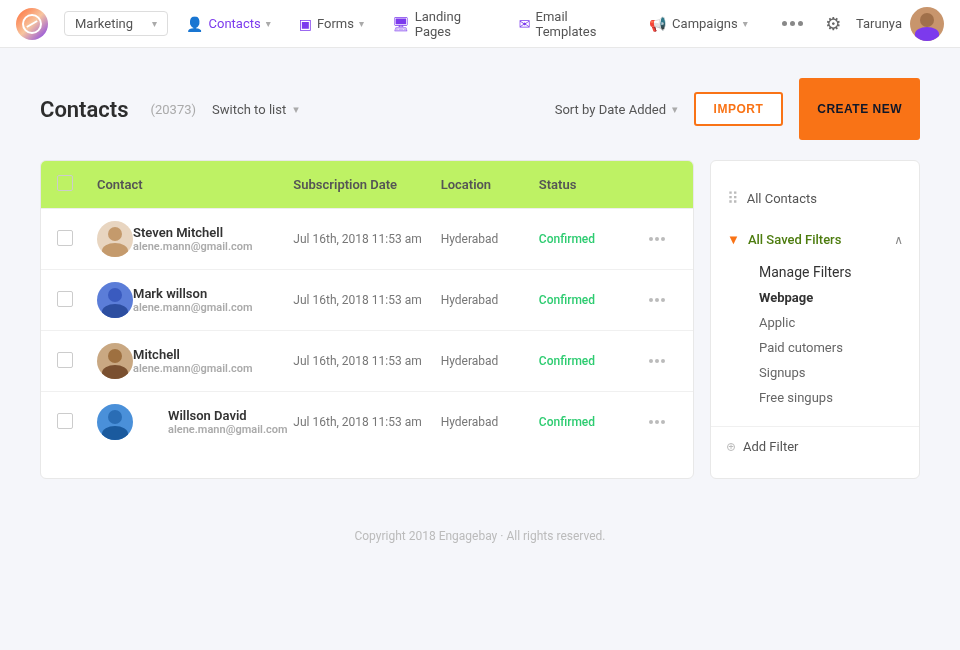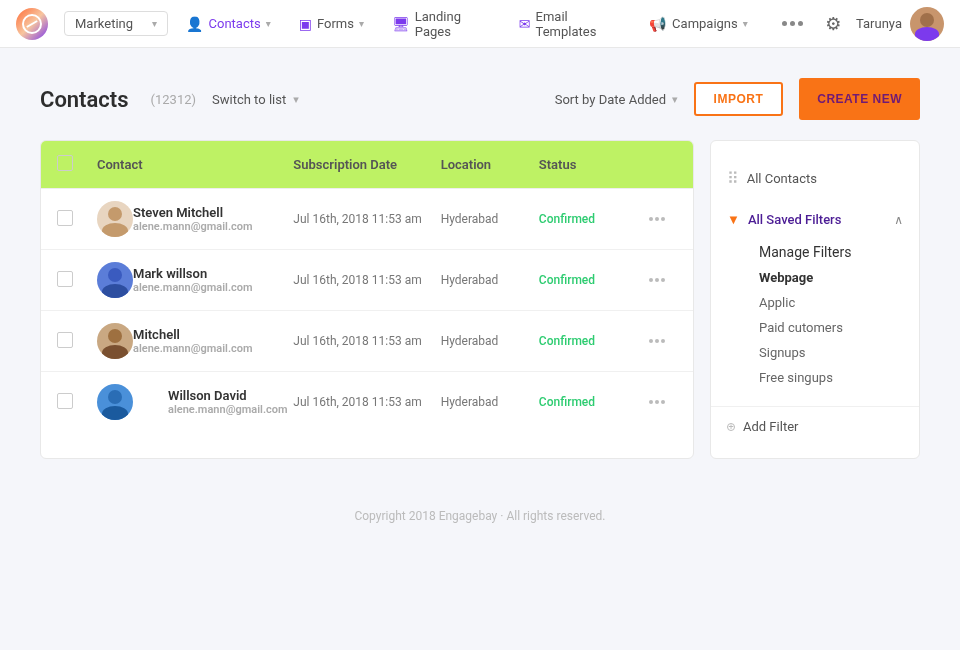--- a/index.html
+++ b/index.html
@@ -127,24 +127,24 @@
       background: #fff;
       color: #f97316;
       font-size: 12px;
       font-weight: 700;
       letter-spacing: 0.5px;
       cursor: pointer;
       border-radius: 3px;
       text-transform: uppercase;
     }
     .btn-create {
-      padding: 14px 18px;
+      padding: 24px 18px;
       border: none;
       background: #f97316;
-      color: #701a75;
+      color: #0f172a;
       font-size: 12px;
       font-weight: 700;
       letter-spacing: 0.5px;
       cursor: pointer;
       border-radius: 3px;
       text-transform: uppercase;
     }
 
     
     .content-area {
@@ -256,21 +256,21 @@
     }
     .sidebar-all-contacts .grip-icon { color: #bbb; font-size: 16px; }
 
     .sidebar-filter-header {
       display: flex; align-items: center; justify-content: space-between;
       padding: 8px 16px;
       cursor: pointer;
     }
     .sidebar-filter-left { display: flex; align-items: center; gap: 8px; }
     .filter-funnel { color: #f97316; font-size: 13px; }
-    .filter-label { font-size: 13px; color: #4c1d95; font-weight: 500; }
+    .filter-label { font-size: 13px; color: #4d7c0f; font-weight: 500; }
     .filter-chevron { color: #888; font-size: 12px; }
 
     .sidebar-sub-items { padding: 4px 0 8px 32px; }
     .sidebar-sub-item {
       padding: 5px 16px;
       font-size: 13px;
       color: #666;
       cursor: pointer;
     }
     .sidebar-sub-item.active { font-weight: 700; color: #333; }
@@ -361,21 +361,21 @@
   <div class="nav-user">
     <span class="nav-user-name">Tarunya</span>
     <div class="avatar-face"></div>
   </div>
 </nav>
 
 <div class="main-content">
 
   <div class="page-header">
     <span class="page-title">Contacts</span>
-    <span class="page-count">(12312)</span>
+    <span class="page-count">(20373)</span>
     <div class="switch-to-list">
       <span>Switch to list</span>
       <span class="chevron">▾</span>
     </div>
     <div class="header-spacer"></div>
     <div class="sort-dropdown">
       <span>Sort by Date Added</span>
       <span class="chevron">▾</span>
     </div>
     <button class="btn-import">IMPORT</button>

